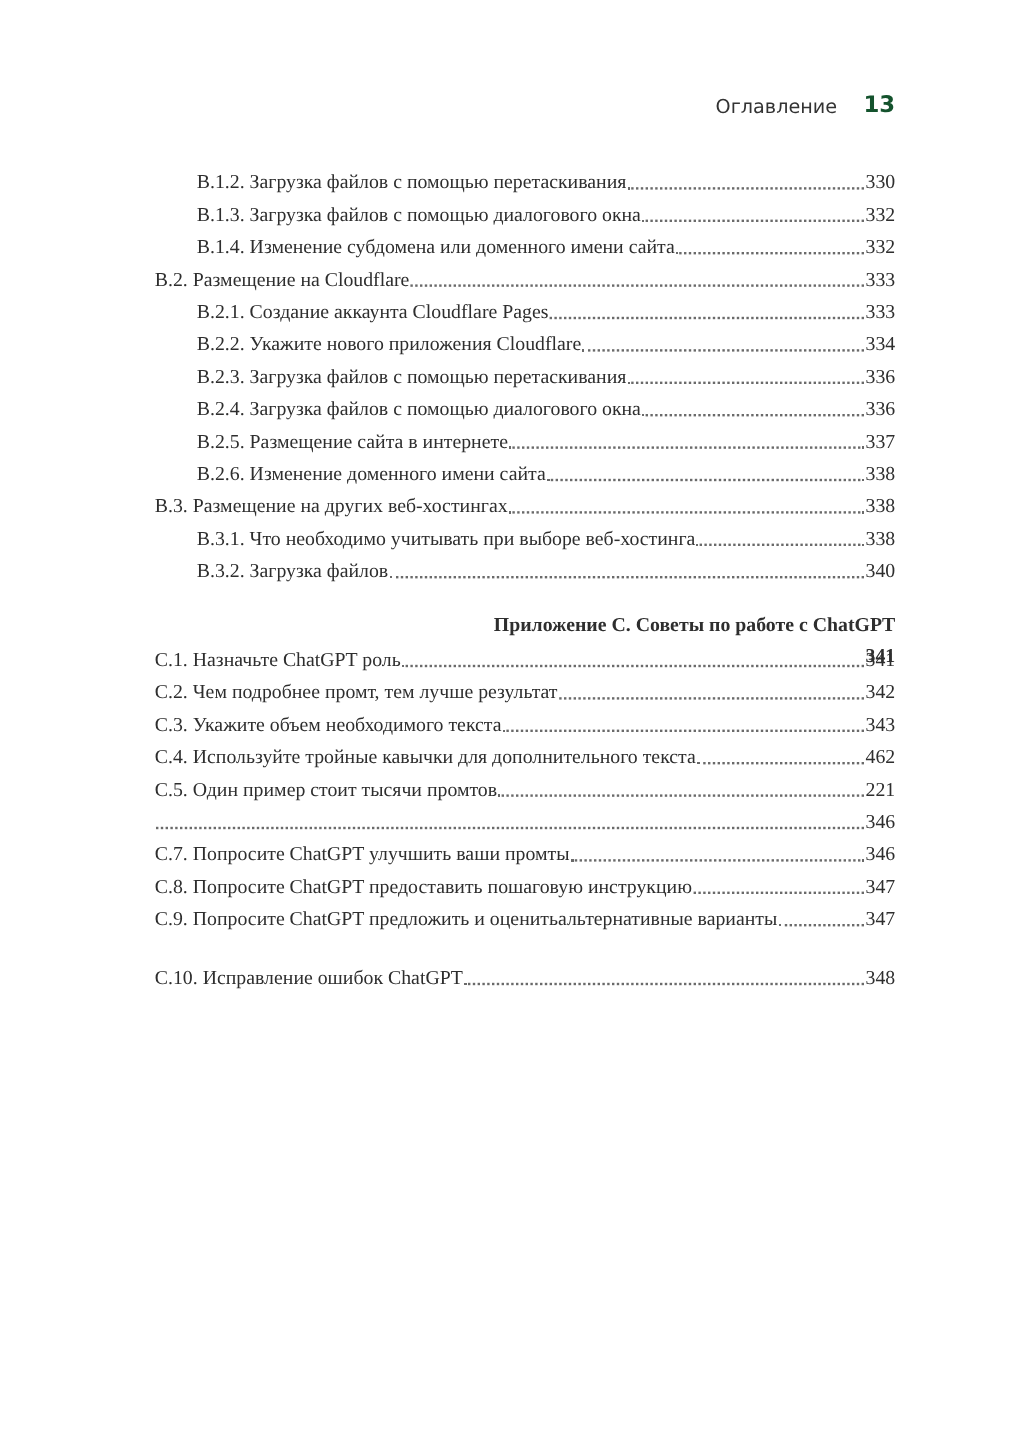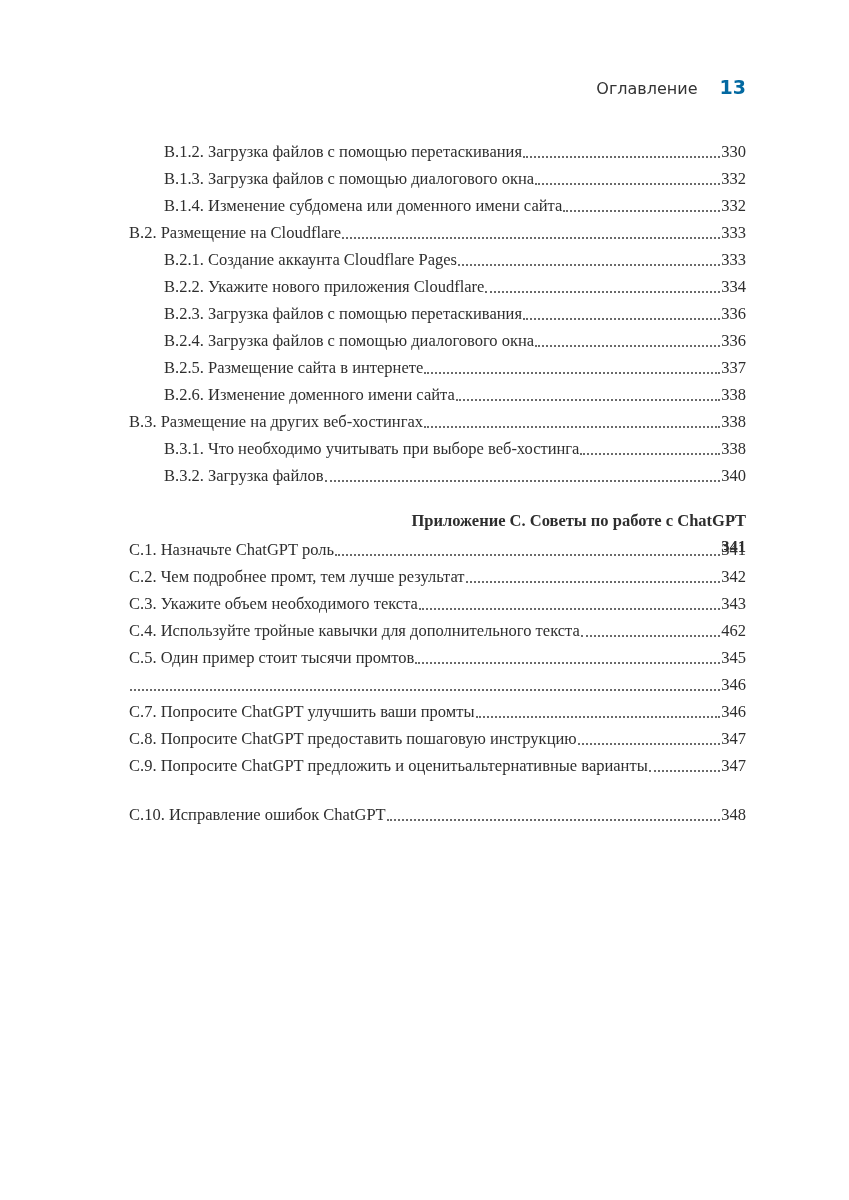--- a/index.html
+++ b/index.html
@@ -23,21 +23,21 @@
       font-family: "DejaVu Sans", sans-serif;
     }
     .header .section {
       font-size: 16px;
       color: #333333;
       margin-right: 22px;
     }
     .header .page-num {
       font-size: 19px;
       font-weight: bold;
-      color: #0369a1;
+      color: #14532d;
     }
     .toc {
       position: absolute;
       top: 140px;
       left: 0;
       width: 849px;
       font-family: "Liberation Serif", serif;
       font-size: 16.5px;
       color: #2e2e2e;
     }
@@ -174,21 +174,21 @@
     <span class="page">343</span>
   </div>
   <div class="toc-row lvl1" style="top:481px">
     <span class="title">C.4. Используйте тройные кавычки для дополнительного текста</span>
     <span class="leader"></span>
     <span class="page">462</span>
   </div>
   <div class="toc-row lvl1" style="top:508px">
     <span class="title">C.5. Один пример стоит тысячи промтов</span>
     <span class="leader"></span>
-    <span class="page">345</span>
+    <span class="page">221</span>
   </div>
   <div class="toc-row lvl1" style="top:535px">
     <span class="leader"></span>
     <span class="page">346</span>
   </div>
   <div class="toc-row lvl1" style="top:562px">
     <span class="title">C.7. Попросите ChatGPT улучшить ваши промты</span>
     <span class="leader"></span>
     <span class="page">346</span>
   </div>

